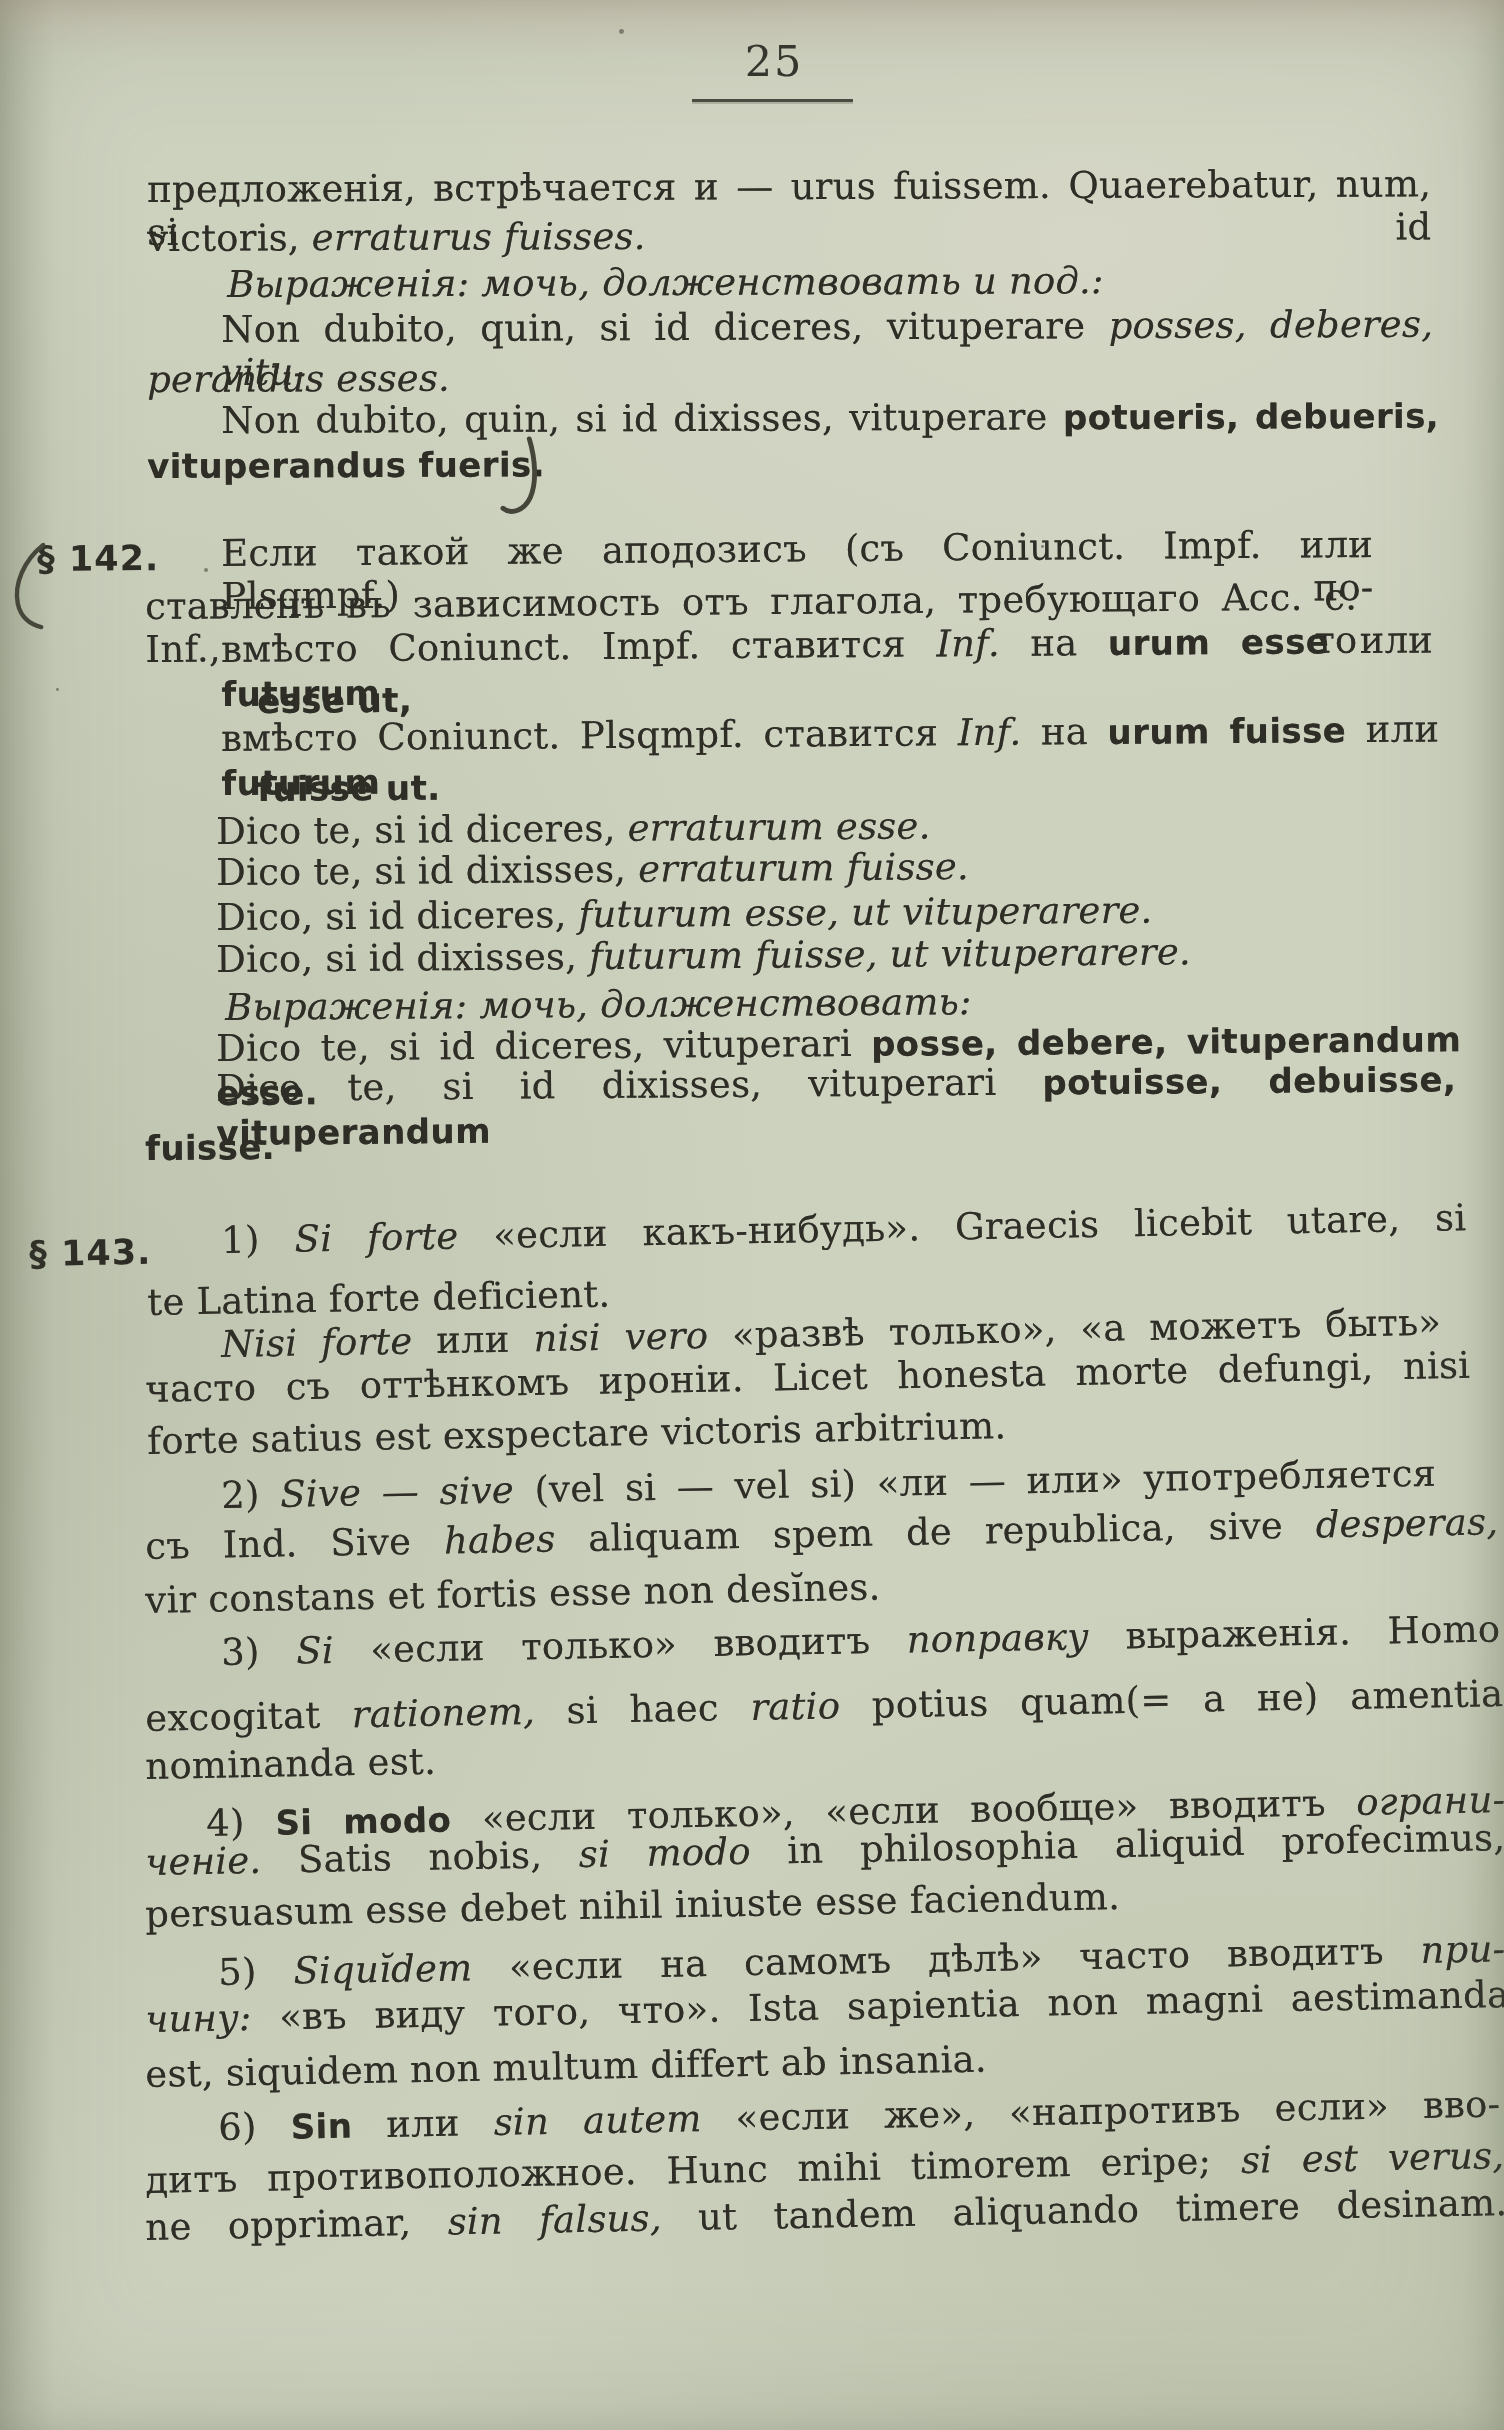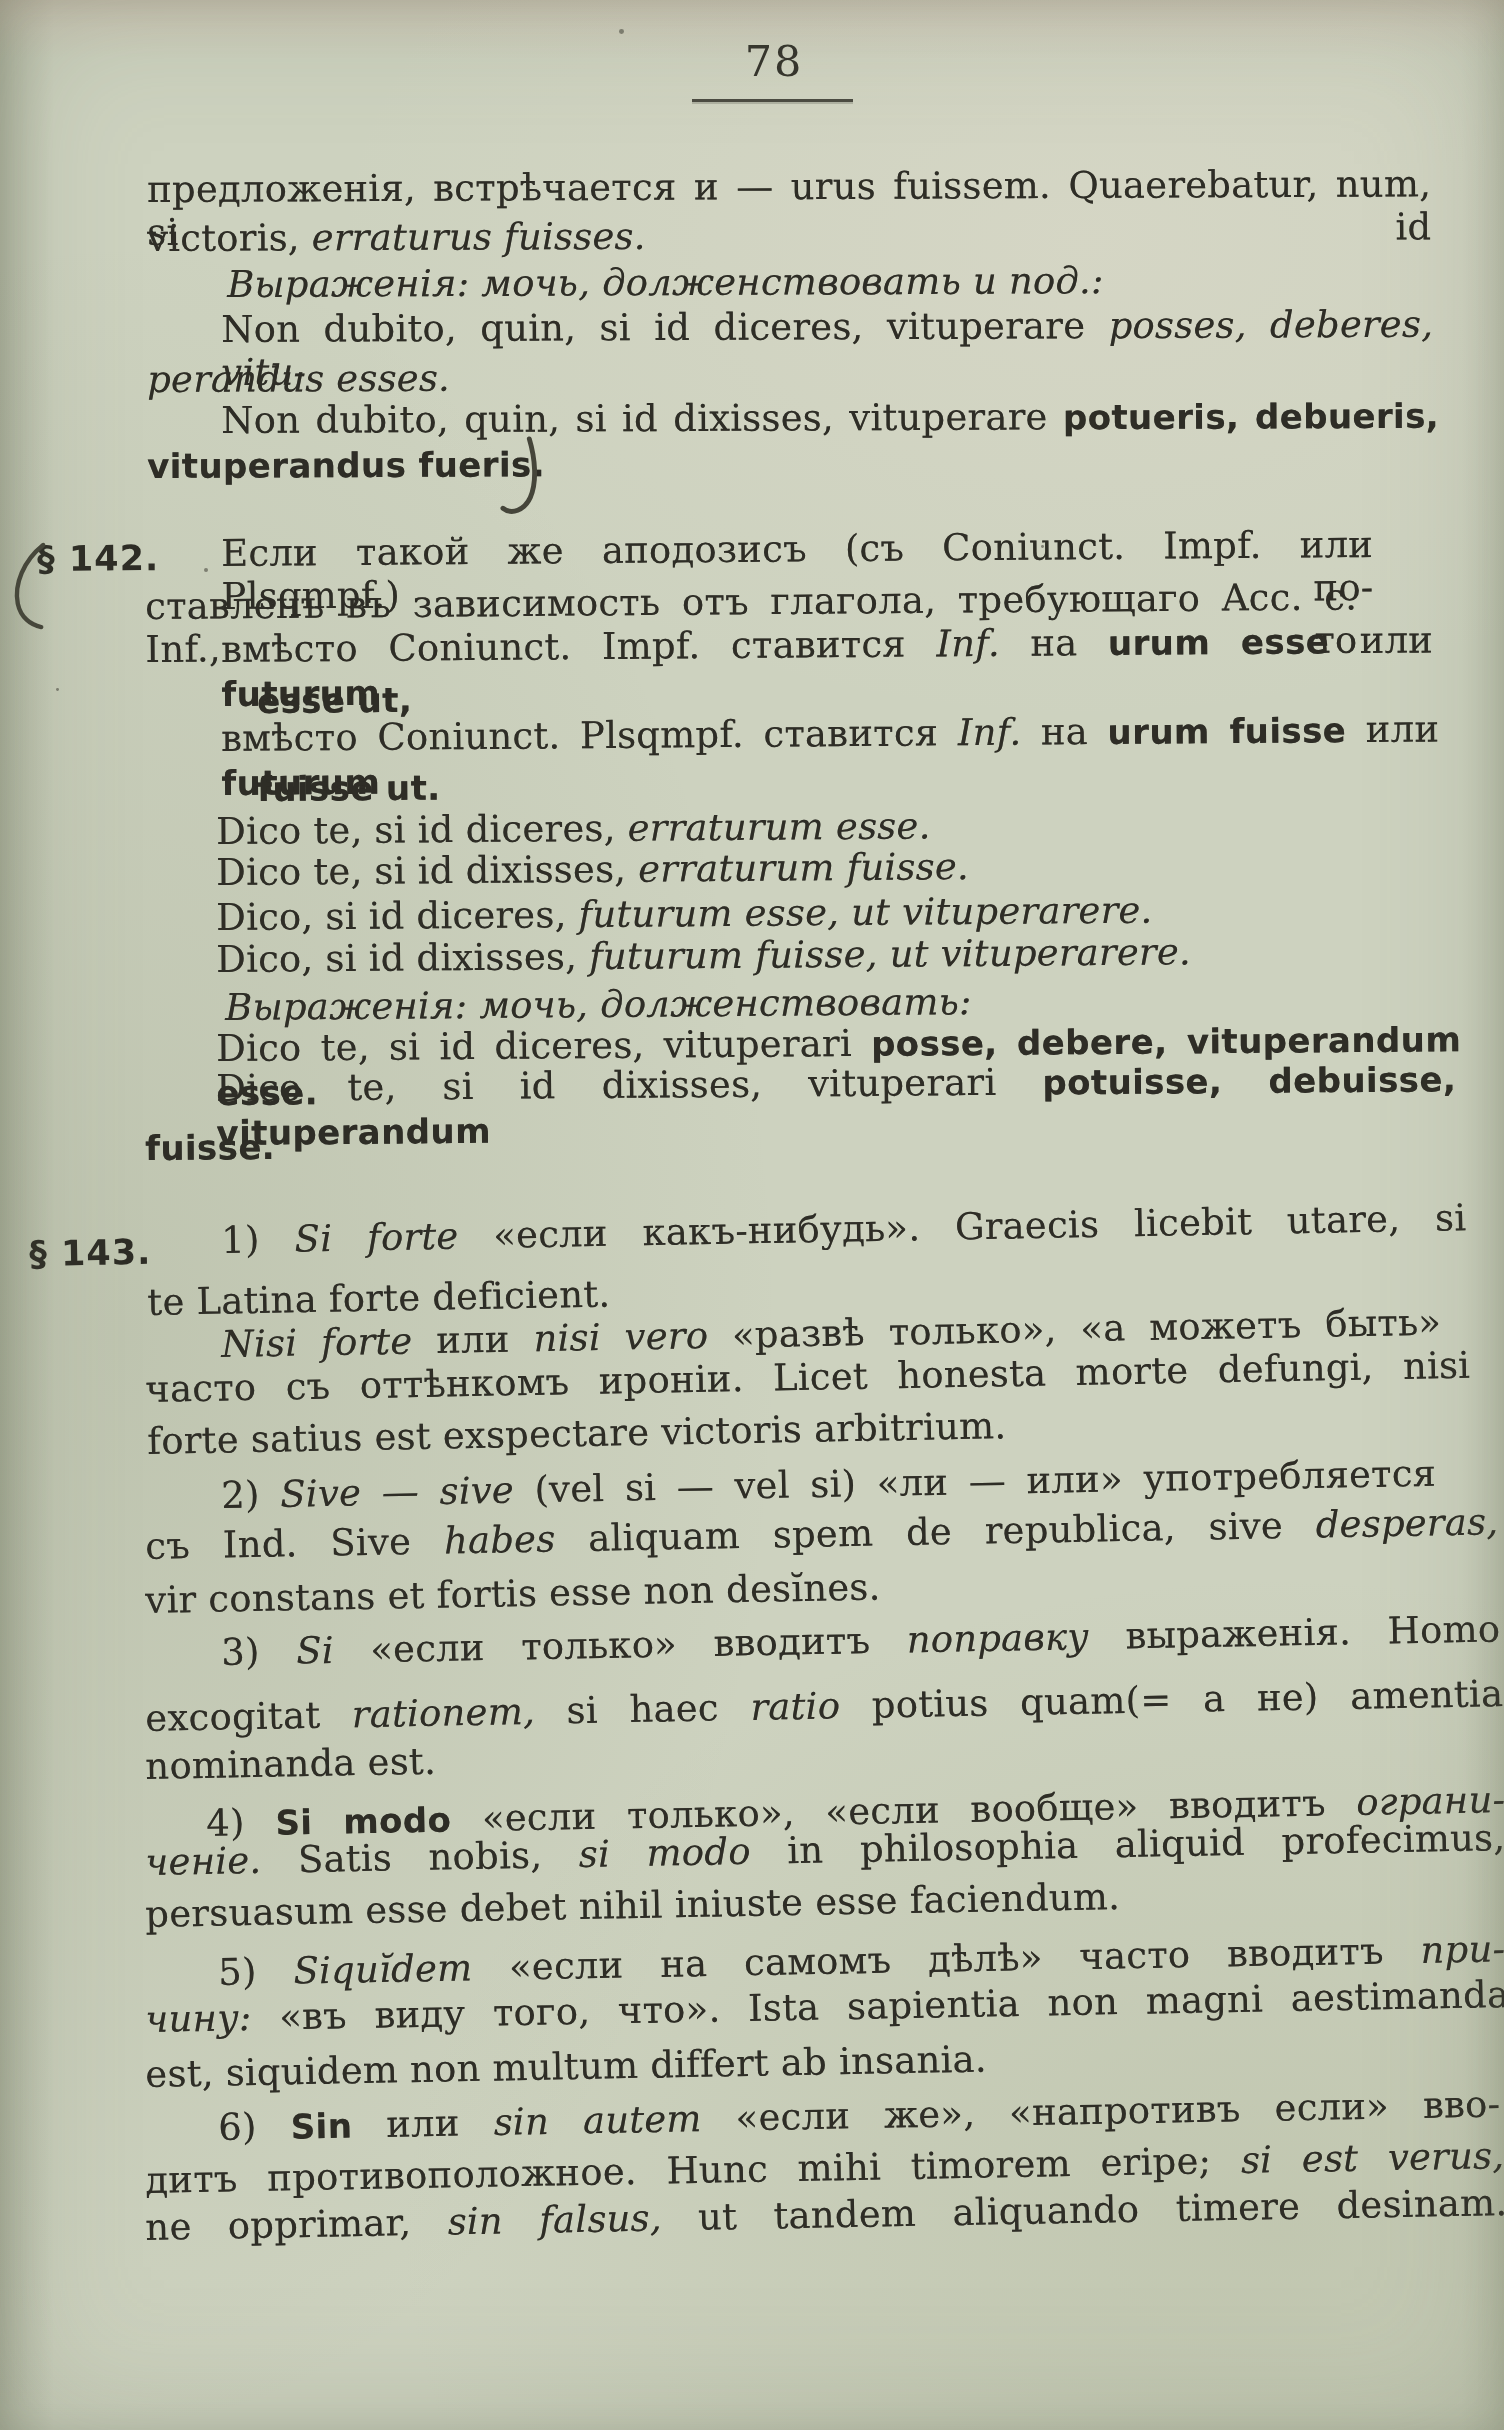--- a/index.html
+++ b/index.html
@@ -46,21 +46,21 @@
   .it{font-style:italic;}
   .bd{font-family:"DejaVu Sans", sans-serif;font-weight:700;font-size:34px;letter-spacing:0.4px;}
   .hw{position:absolute;z-index:4;}
   .hw path{fill:none;stroke:#45453a;stroke-linecap:round;}
   .speck{position:absolute;border-radius:50%;background:#55544a;opacity:.65;z-index:3;}
 </style>
 </head>
 <body>
 
 <div class="page">
-  <div class="pageno">78</div>
+  <div class="pageno">25</div>
   <div class="pagerule"></div>
 
   <div class="marker m142">§ 142.</div>
   <div class="marker m143">§ 143.</div>
 
   <div id="text-root">
       <div class="line sec-a j" style="top: 168px; left: 147px; width: 1284px;"><span class="rm">предложенія, встрѣчается и — urus fuissem. Quaerebatur, num, si id</span></div>
       <div class="line sec-a" style="top: 217px; left: 147px;"><span class="rm">victoris, </span><span class="it">erraturus fuisses.</span></div>
       <div class="line sec-a" style="top: 263px; left: 227px;"><span class="it">Выраженія: мочь, долженствовать и под.:</span></div>
       <div class="line sec-a j" style="top: 308px; left: 221px; width: 1212px;"><span class="rm">Non dubito, quin, si id diceres, vituperare </span><span class="it">posses, deberes, vitu-</span></div>

